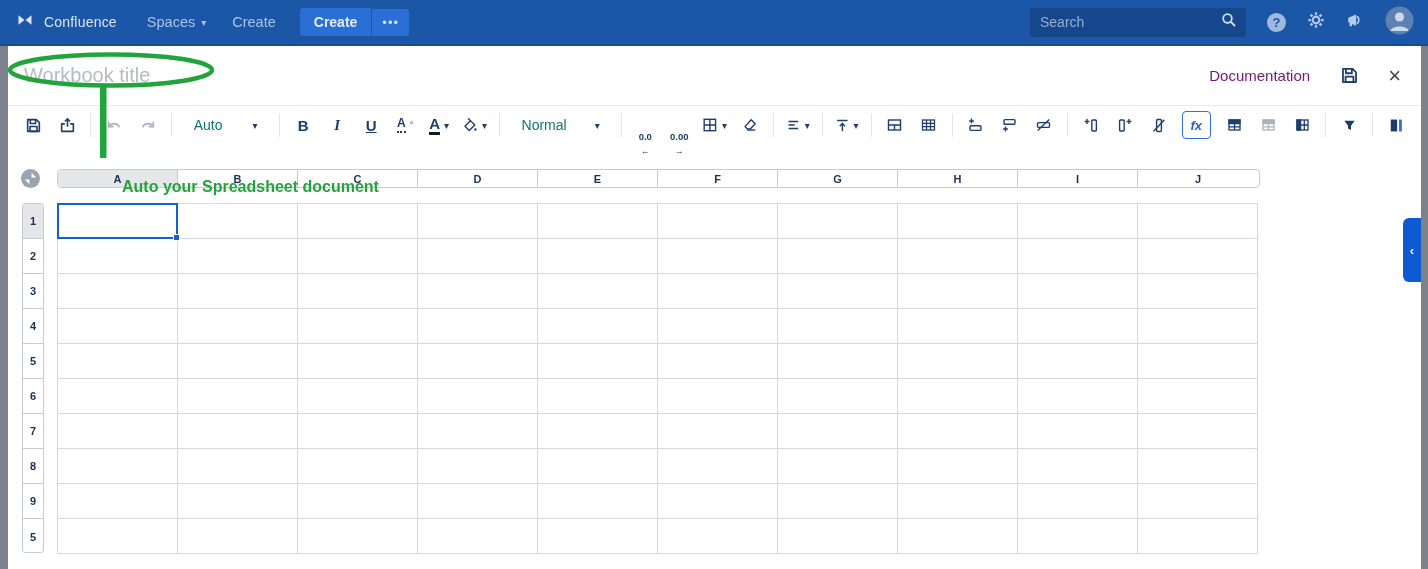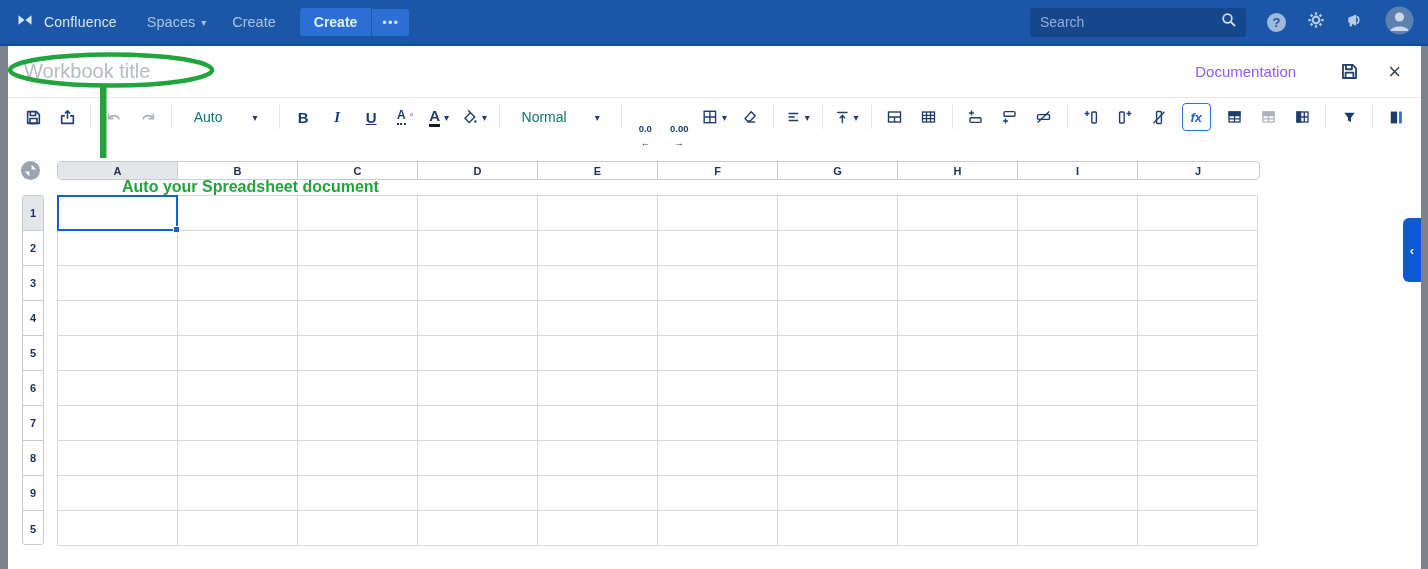--- a/index.html
+++ b/index.html
@@ -27,26 +27,26 @@
   .help-btn { width:19px; height:19px; border-radius:50%; background:#9fb9dd; color:#1B56A7;
               font-weight:bold; font-size:13px; display:flex; align-items:center; justify-content:center; }
 
   
   .edge { position:absolute; top:46px; bottom:0; background:#7b828c; z-index:5; }
   .edge.left { left:0; width:8px; }
   .edge.right { right:0; width:7px; }
   .window { position:absolute; left:8px; right:7px; top:46px; bottom:0; background:#fff; overflow:hidden; }
 
   
-  .title-row { height:52px; display:flex; align-items:center; padding:0 20px 0 16px;
+  .title-row { height:60px; display:flex; align-items:center; padding:0 20px 0 16px;
                border-bottom:1px solid #e8e9eb; }
   .wb-title { border:none; outline:none; font-size:20px; color:#3c4452; width:560px; }
   .wb-title::placeholder { color:#b6bbc3; }
   .title-right { margin-left:auto; display:flex; align-items:center; gap:28px; }
-  .doc-link { color:#8b5cf6; font-size:15px; cursor:pointer; margin-right:14px; }
+  .doc-link { color:#701a75; font-size:15px; cursor:pointer; margin-right:0; }
   .close-x { font-size:22px; color:#3c4450; cursor:pointer; line-height:1; }
 
   
   .toolbar { height:38px; display:flex; align-items:center; padding:0 14px; gap:12px; }
   .tbtn { height:28px; min-width:22px; display:flex; align-items:center; justify-content:center;
           gap:4px; color:#1E3D6D; cursor:pointer; }
   .tbtn svg { display:block; }
   .sep { width:1px; height:24px; background:#e3e5e9; flex:0 0 1px; }
   .disabled { color:#a9b3c0; }
   .dd-label { font-size:14px; color:#0f766e; }

